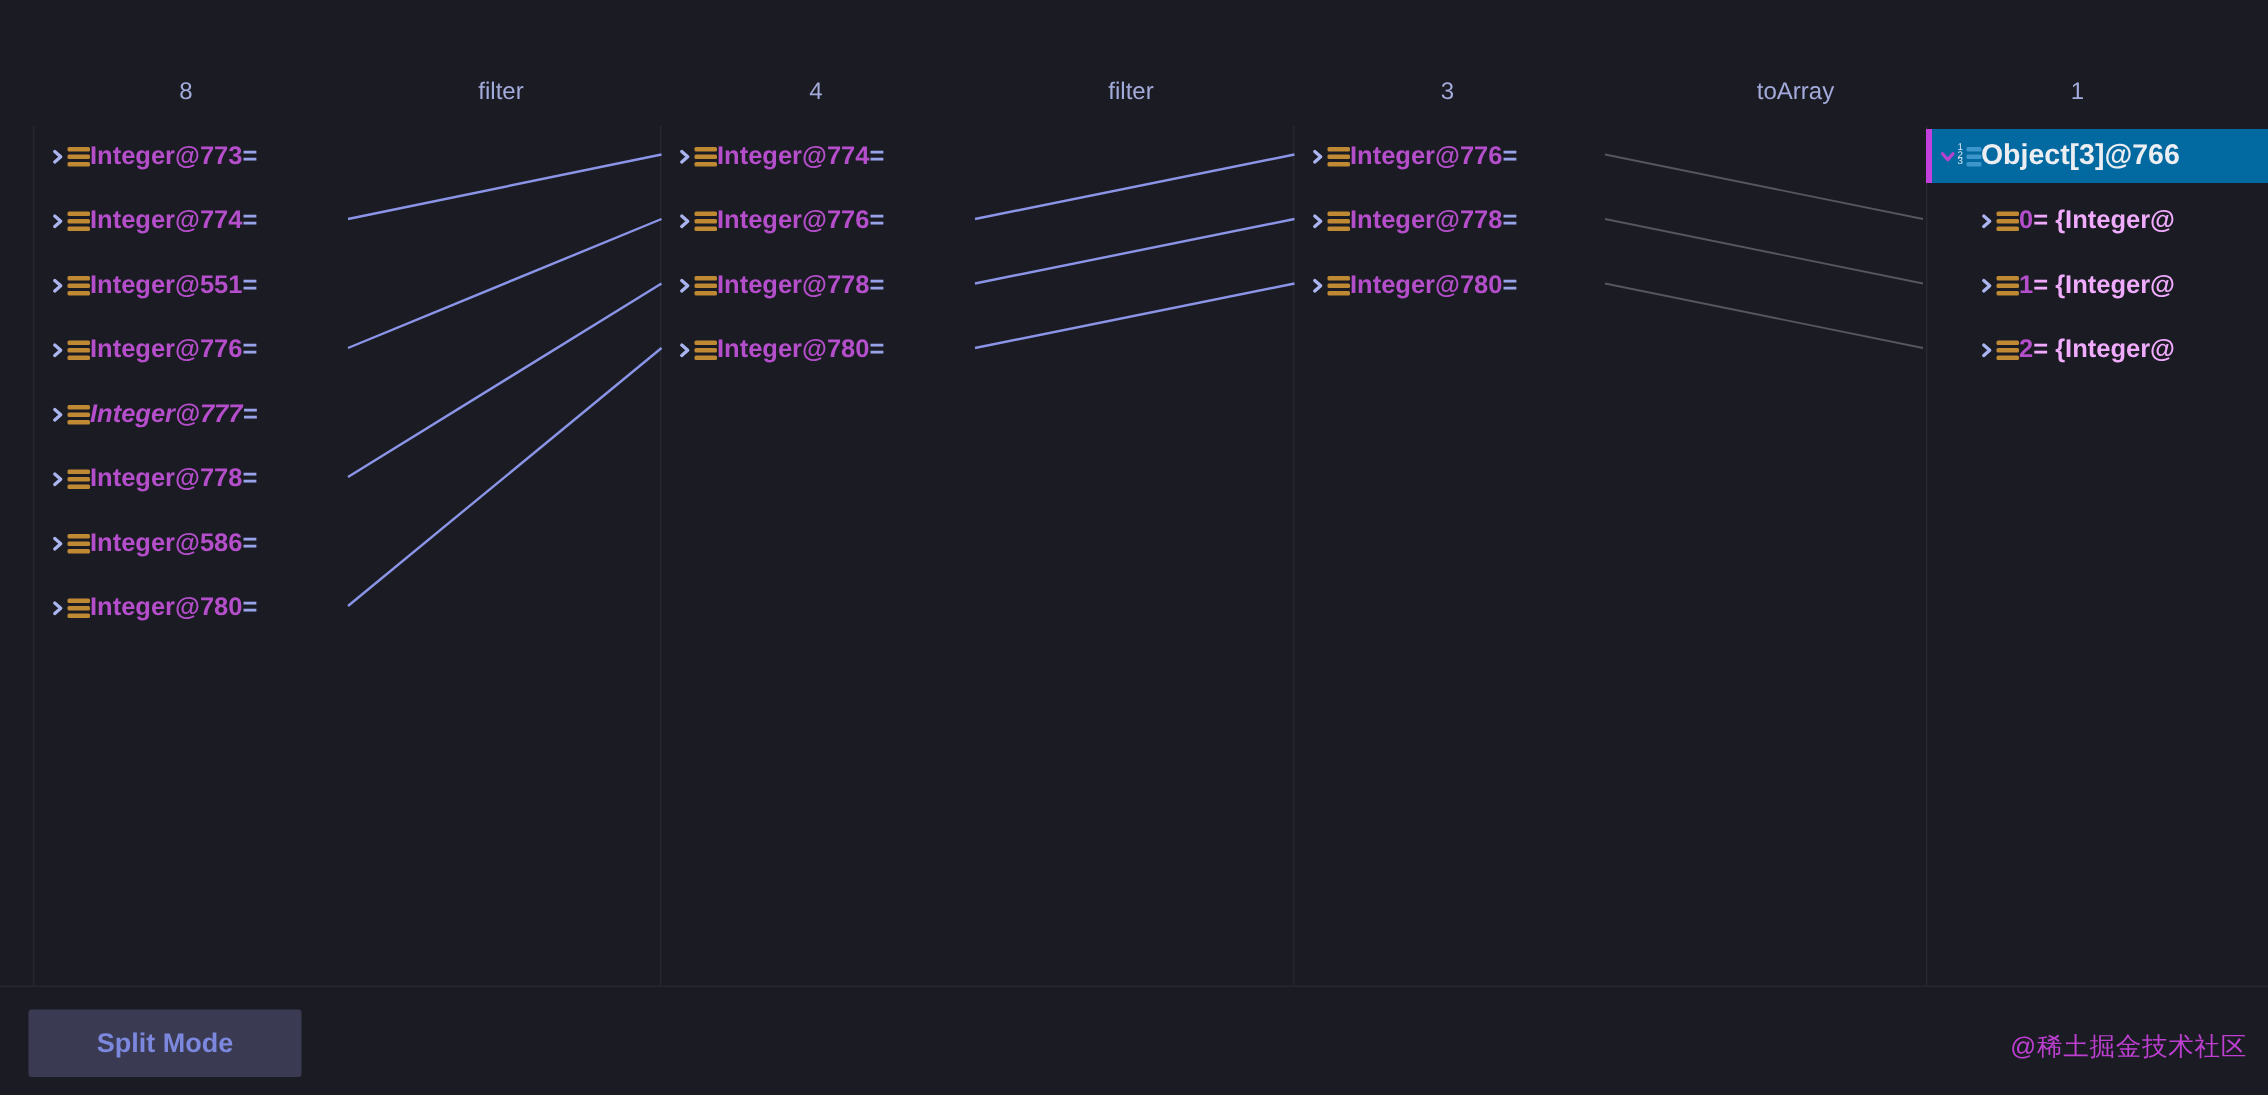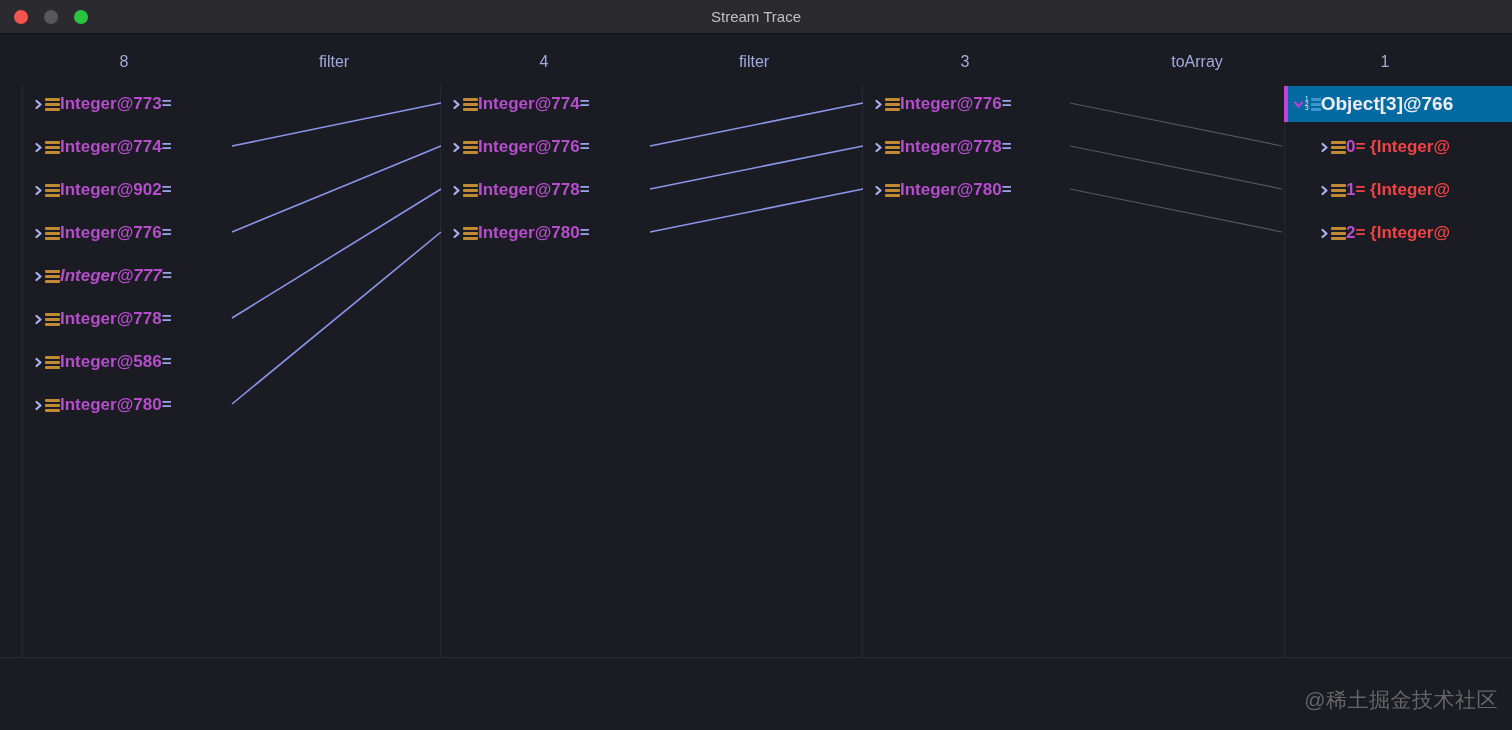--- a/index.html
+++ b/index.html
@@ -28,21 +28,21 @@
 
   
   #links { position:absolute; left:0; top:0; width:1512px; height:730px;
            pointer-events:none; }
 
   
   .row { position:absolute; height:36px; display:flex; align-items:center; gap:0;
          font-size:17px; font-weight:600; white-space:nowrap; cursor:pointer; }
   .row .lbl   { color:#b44ecb; }
   .row .eq    { color:#98a3e8; }
-  .row .rest  { color:#ef4444; }
+  .row .rest  { color:#f0abfc; }
   .row.selected { background:#0369a1; border-left:4px solid #c340dd;
                   padding-left:4px; overflow:hidden; }
   .row.selected .lbl { color:#eceef2; font-size:19px; }
 
   .chev { flex:0 0 auto; }
 
   .bars-icon { display:flex; flex-direction:column; justify-content:space-between;
                width:15px; height:13px; flex:0 0 auto; }
   .bars-icon i { display:block; height:3px; border-radius:1px; background:#c08a35; }
 
@@ -53,36 +53,28 @@
   .array-icon .abars { display:flex; flex-direction:column; justify-content:space-between;
                        width:10px; height:13px; }
   .array-icon .abars i { display:block; height:3px; border-radius:1px; background:#3d97cc; }
 
   
   .btn { position:absolute; top:673px; height:45px; border:none; border-radius:2px;
          font-family:"Liberation Sans", sans-serif; font-weight:bold;
          color:#7c88dd; cursor:pointer; }
   #split-btn { left:19px; width:182px; background:#3a3a52; font-size:18px; }
   #close-btn { left:1368px; width:128px; background:#2f2f44; font-size:17px; }
-  .watermark { position:absolute; top:686px; right:14px; font-size:21px;
-               color:#737373; opacity:.85; letter-spacing:.5px; pointer-events:none; }
+  .watermark { position:absolute; top:686px; right:14px; font-size:17px;
+               color:#d946ef; opacity:.85; letter-spacing:.5px; pointer-events:none; }
 </style>
 </head>
 <body>
 
 <div class="window">
 
-  <div class="titlebar">
-    <div class="traffic">
-      <span class="tl red"></span>
-      <span class="tl gray"></span>
-      <span class="tl green"></span>
-    </div>
-    <div class="title">Stream Trace</div>
-  </div>
 
   <div id="headers">
       <span class="header" style="left: 124px;">8</span>
       <span class="header" style="left: 334px;">filter</span>
       <span class="header" style="left: 544px;">4</span>
       <span class="header" style="left: 754px;">filter</span>
       <span class="header" style="left: 965px;">3</span>
       <span class="header" style="left: 1175px; margin-left: 22px;">toArray</span>
       <span class="header" style="left: 1385px;">1</span>
     </div>
@@ -133,21 +125,21 @@
       </div>
       <div class="row" style="left: 32px; top: 172px;">
         <svg width="13" height="13" viewBox="0 0 13 13" class="chev">
           <path d="M4.5 3 L8.5 6.5 L4.5 10" fill="none" stroke="#aab4ee" stroke-width="2.2" stroke-linecap="round" stroke-linejoin="round"></path>
         </svg>
         <span class="bars-icon">
           <i></i>
           <i></i>
           <i></i>
         </span>
-        <span class="lbl">Integer@902</span>
+        <span class="lbl">Integer@551</span>
         <span class="eq">=</span>
       </div>
       <div class="row" style="left: 32px; top: 215px;">
         <svg width="13" height="13" viewBox="0 0 13 13" class="chev">
           <path d="M4.5 3 L8.5 6.5 L4.5 10" fill="none" stroke="#aab4ee" stroke-width="2.2" stroke-linecap="round" stroke-linejoin="round"></path>
         </svg>
         <span class="bars-icon">
           <i></i>
           <i></i>
           <i></i>
@@ -336,15 +328,16 @@
         <span class="bars-icon">
           <i></i>
           <i></i>
           <i></i>
         </span>
         <span class="lbl">2</span>
         <span class="rest">= {Integer@</span>
       </div>
     </div>
 
+  <button class="btn" id="split-btn">Split Mode</button>
   <div class="watermark">@稀土掘金技术社区</div>
 
 </div>
 
 </body></html>

